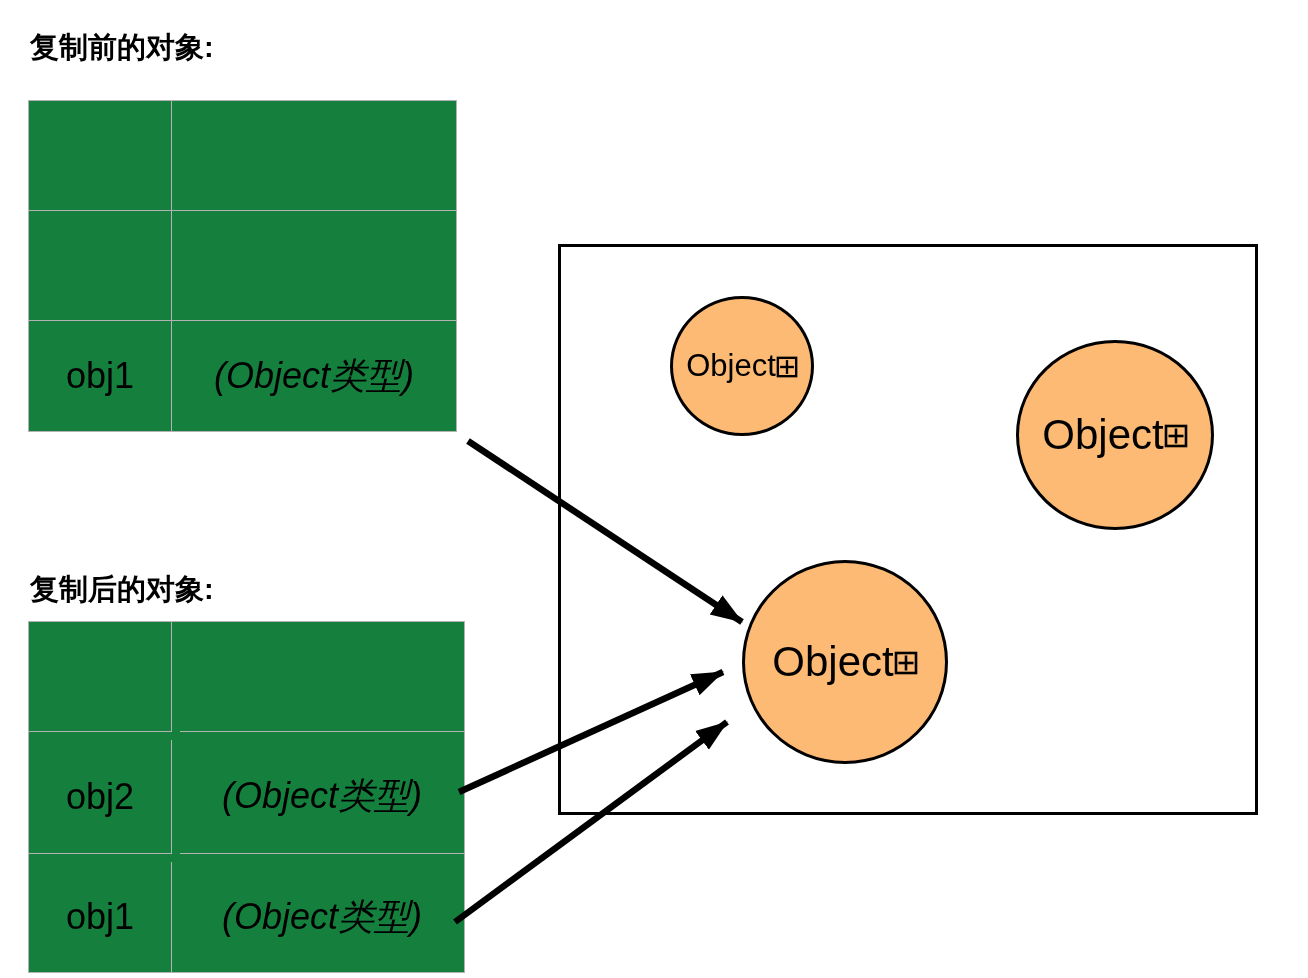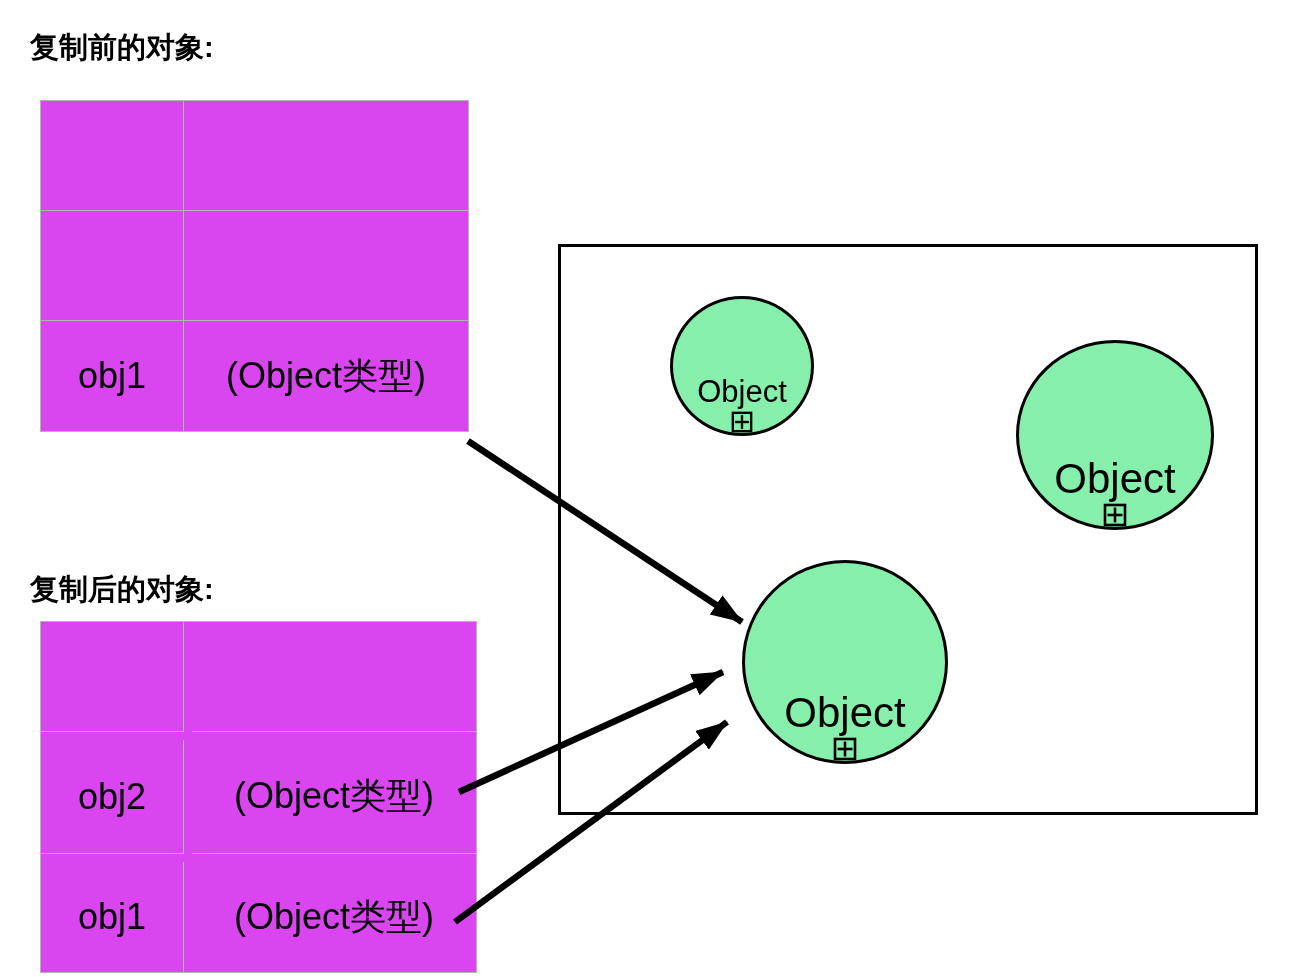--- a/index.html
+++ b/index.html
@@ -22,61 +22,61 @@
     font-size: 29px;
     font-weight: 600;
     color: #000000;
     white-space: nowrap;
   }
   .label-before { top: 28px; }
   .label-after  { top: 570px; }
 
   .ref-table {
     position: absolute;
-    left: 40px;
+    left: 28px;
     display: grid;
     grid-template-columns: 143px 284px;
     border: 1px solid #b3b3b3;
-    background: #d946ef;
+    background: #15803d;
   }
   .table-before { top: 100px; grid-template-rows: 110px 110px 110px; }
   .table-after  { top: 621px; grid-template-rows: 110px 114px 110px; gap: 8px; }
 
   .cell {
     display: flex;
     align-items: center;
     justify-content: center;
     font-size: 36px;
     color: #000000;
     border-right: 1px solid #b3b3b3;
     border-bottom: 1px solid #b3b3b3;
     white-space: nowrap;
   }
-  .cell.last-col { border-right: none; }
+  .cell.last-col { border-right: none; font-style: italic; }
   .cell.last-row { border-bottom: none; }
 
   .heap-rect {
     position: absolute;
     left: 558px;
     top: 244px;
     width: 694px;
     height: 565px;
     border: 3px solid #000000;
     background: #ffffff;
   }
 
   .obj-circle {
     position: absolute;
     border: 3px solid #000000;
     border-radius: 50%;
-    background: #86efac;
+    background: #fdba74;
     display: flex;
-    flex-direction: column;
+    flex-direction: row;
     align-items: center;
-    justify-content: flex-end;
+    justify-content: center;
     box-sizing: border-box;
   }
   .obj-circle .obj-label {
     line-height: 1.05;
     color: #000000;
     white-space: nowrap;
   }
   .circle-small { left: 670px; top: 296px; width: 144px; height: 140px; }
   .circle-small .obj-label { font-size: 31px; }
   .circle-right { left: 1016px; top: 340px; width: 198px; height: 190px; }

